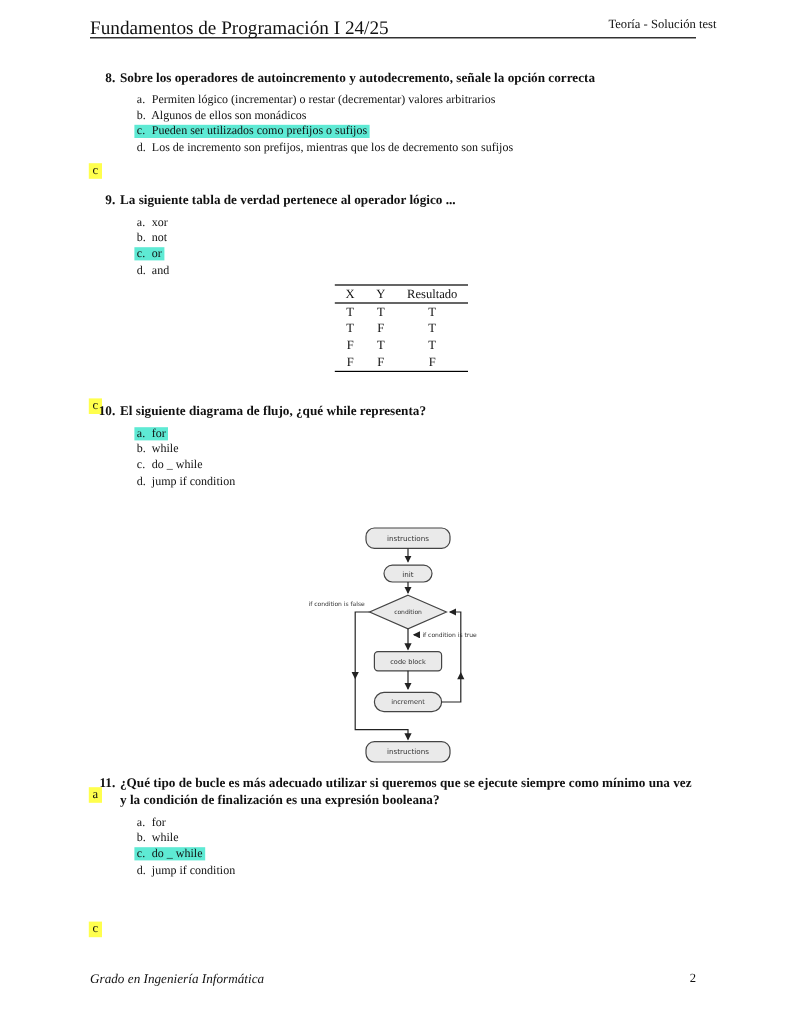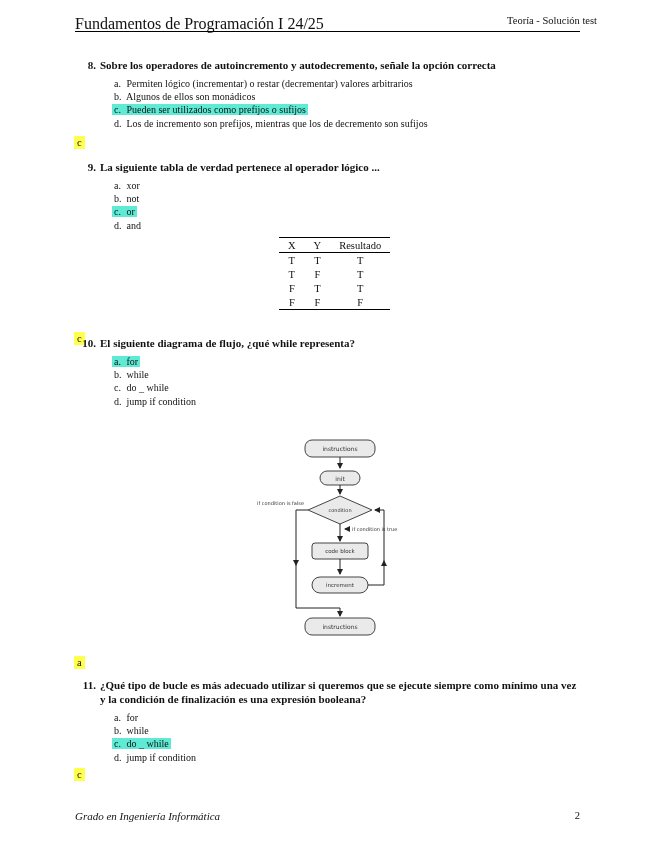--- a/index.html
+++ b/index.html
@@ -165,21 +165,21 @@
 
     <path class="fc-line" d="M120,149 L136,149 L136,74 L127,74" marker-end="url(#ah)"></path>
     <polygon class="fc-head" points="133,130 139,130 136,124"></polygon>
 
     <rect class="fc-node" x="57" y="182" width="70" height="17" rx="7"></rect>
     <text class="fc-text" x="92" y="192.5" font-size="6" text-anchor="middle">instructions</text>
   </svg>
 
   <div class="answer-marker" style="top:656px">a</div>
 
-  <div class="question" style="top:678px">
+  <div class="question" style="top:646px">
     <div class="q-title">
       <span class="q-num">11.</span>
       <span class="q-text">¿Qué tipo de bucle es más adecuado utilizar si queremos que se ejecute siempre como mínimo una vez y la condición de finalización es una expresión booleana?</span>
     </div>
     <div class="options">
       <div class="option"><span class="opt"><span class="opt-label">a.</span> <span>for</span></span></div>
       <div class="option"><span class="opt"><span class="opt-label">b.</span> <span>while</span></span></div>
       <div class="option"><span class="opt hl"><span class="opt-label">c.</span> <span>do _ while</span></span></div>
       <div class="option"><span class="opt"><span class="opt-label">d.</span> <span>jump if condition</span></span></div>
     </div>

